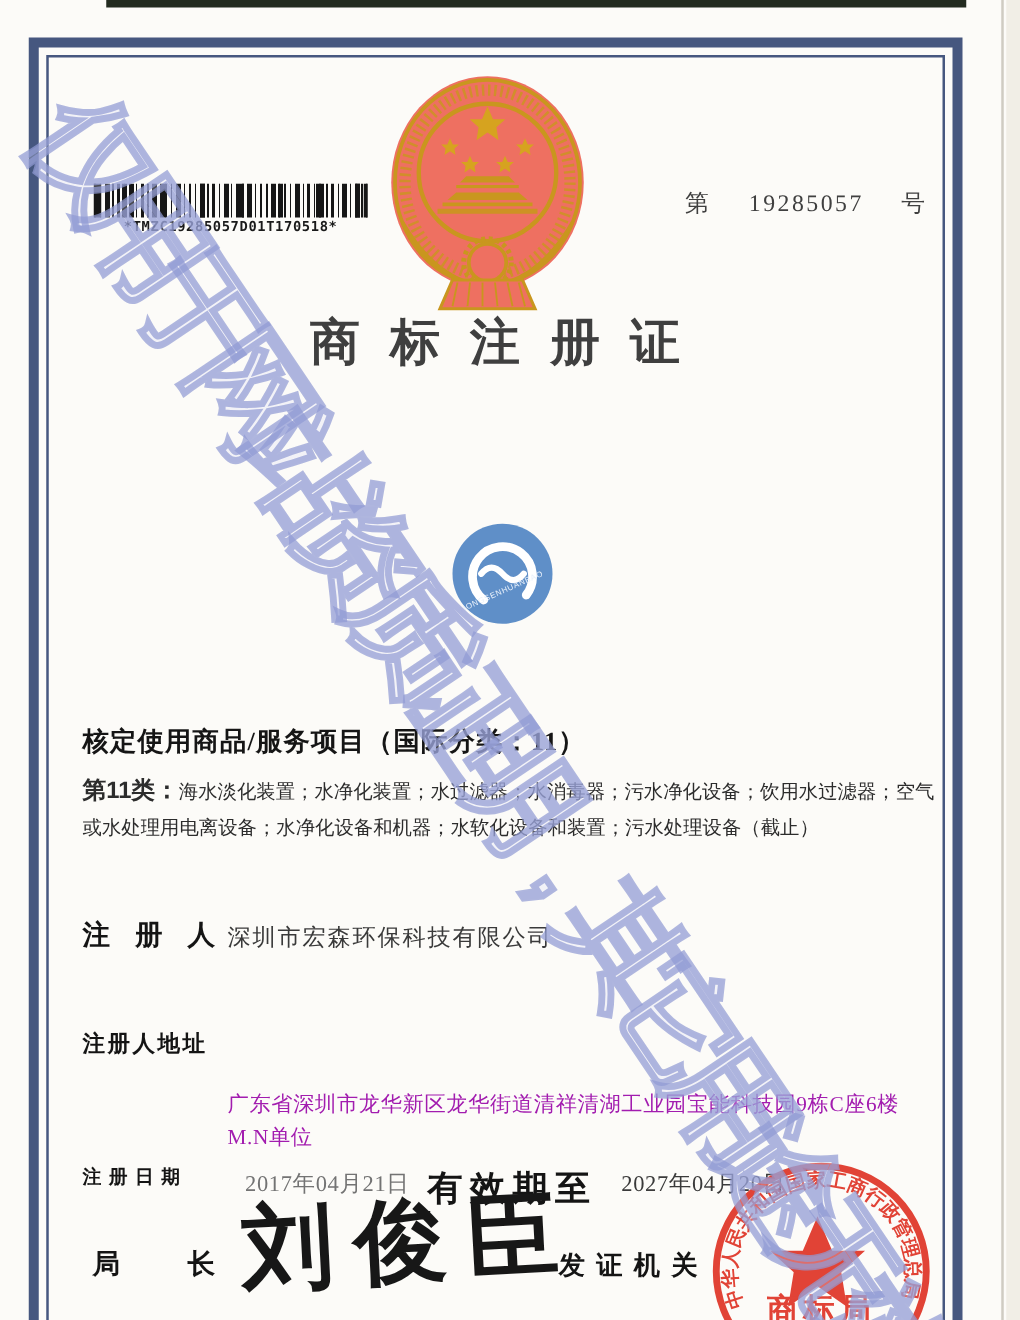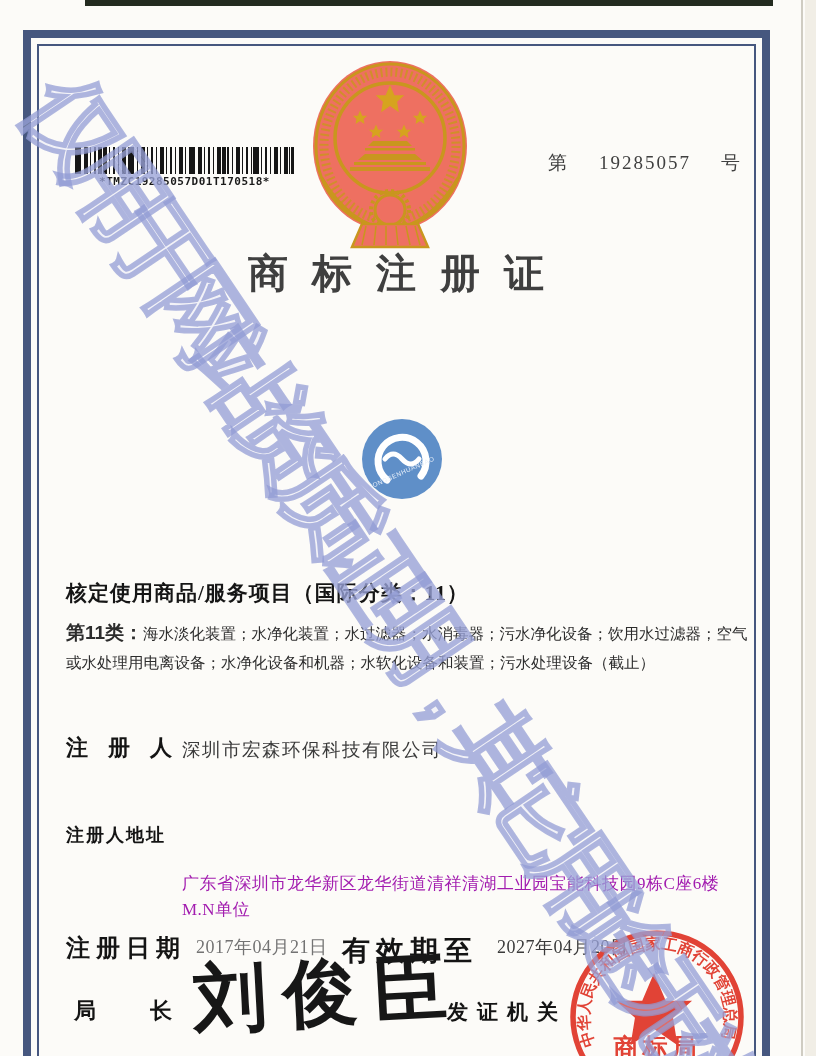--- a/index.html
+++ b/index.html
@@ -40,21 +40,21 @@
   .heading{position:absolute;left:66px;top:579px;font-size:21px;font-weight:700;color:#151515;letter-spacing:1px;}
   .goods-par{position:absolute;left:66px;top:617px;width:696px;font-size:15.5px;line-height:1.72;color:#2c2c2c;}
   .goods-par b{font-family:"Liberation Sans",sans-serif;font-size:19px;}
 
   .lbl{font-family:"Liberation Sans",sans-serif;font-weight:700;color:#141414;}
   .registrant-lbl{position:absolute;left:66px;top:733px;font-size:22px;letter-spacing:20px;white-space:nowrap;}
   .registrant-val{position:absolute;left:182px;top:737px;font-size:18.5px;letter-spacing:1.5px;color:#3a3a3a;}
   .address-lbl{position:absolute;left:66px;top:823px;font-size:18px;letter-spacing:2px;}
   .address-val{position:absolute;left:182px;top:871px;width:565px;font-size:17px;line-height:1.5;color:#a21caf;letter-spacing:.5px;}
 
-  .regdate-lbl{position:absolute;left:66px;top:932px;font-size:24px;letter-spacing:6px;font-family:Liberation Serif, serif;}
+  .regdate-lbl{position:absolute;left:66px;top:932px;font-size:15px;letter-spacing:6px;font-family:Liberation Serif, serif;}
   .regdate-val{position:absolute;left:196px;top:935px;font-size:18px;color:#737373;letter-spacing:.5px;}
   .valid-lbl{position:absolute;left:342px;top:932px;font-size:28px;letter-spacing:6px;}
   .valid-val{position:absolute;left:497px;top:935px;font-size:18px;color:#3a3a3a;letter-spacing:.5px;}
 
   .director-1{position:absolute;left:74px;top:996px;font-size:22px;}
   .director-2{position:absolute;left:150px;top:996px;font-size:22px;}
   .signature{position:absolute;left:193px;top:944px;font-size:74px;font-weight:700;letter-spacing:16px;
     color:#171717;transform:rotate(-3deg);white-space:nowrap;}
   .issuer{position:absolute;left:447px;top:998px;font-size:21px;letter-spacing:9px;white-space:nowrap;}
 

